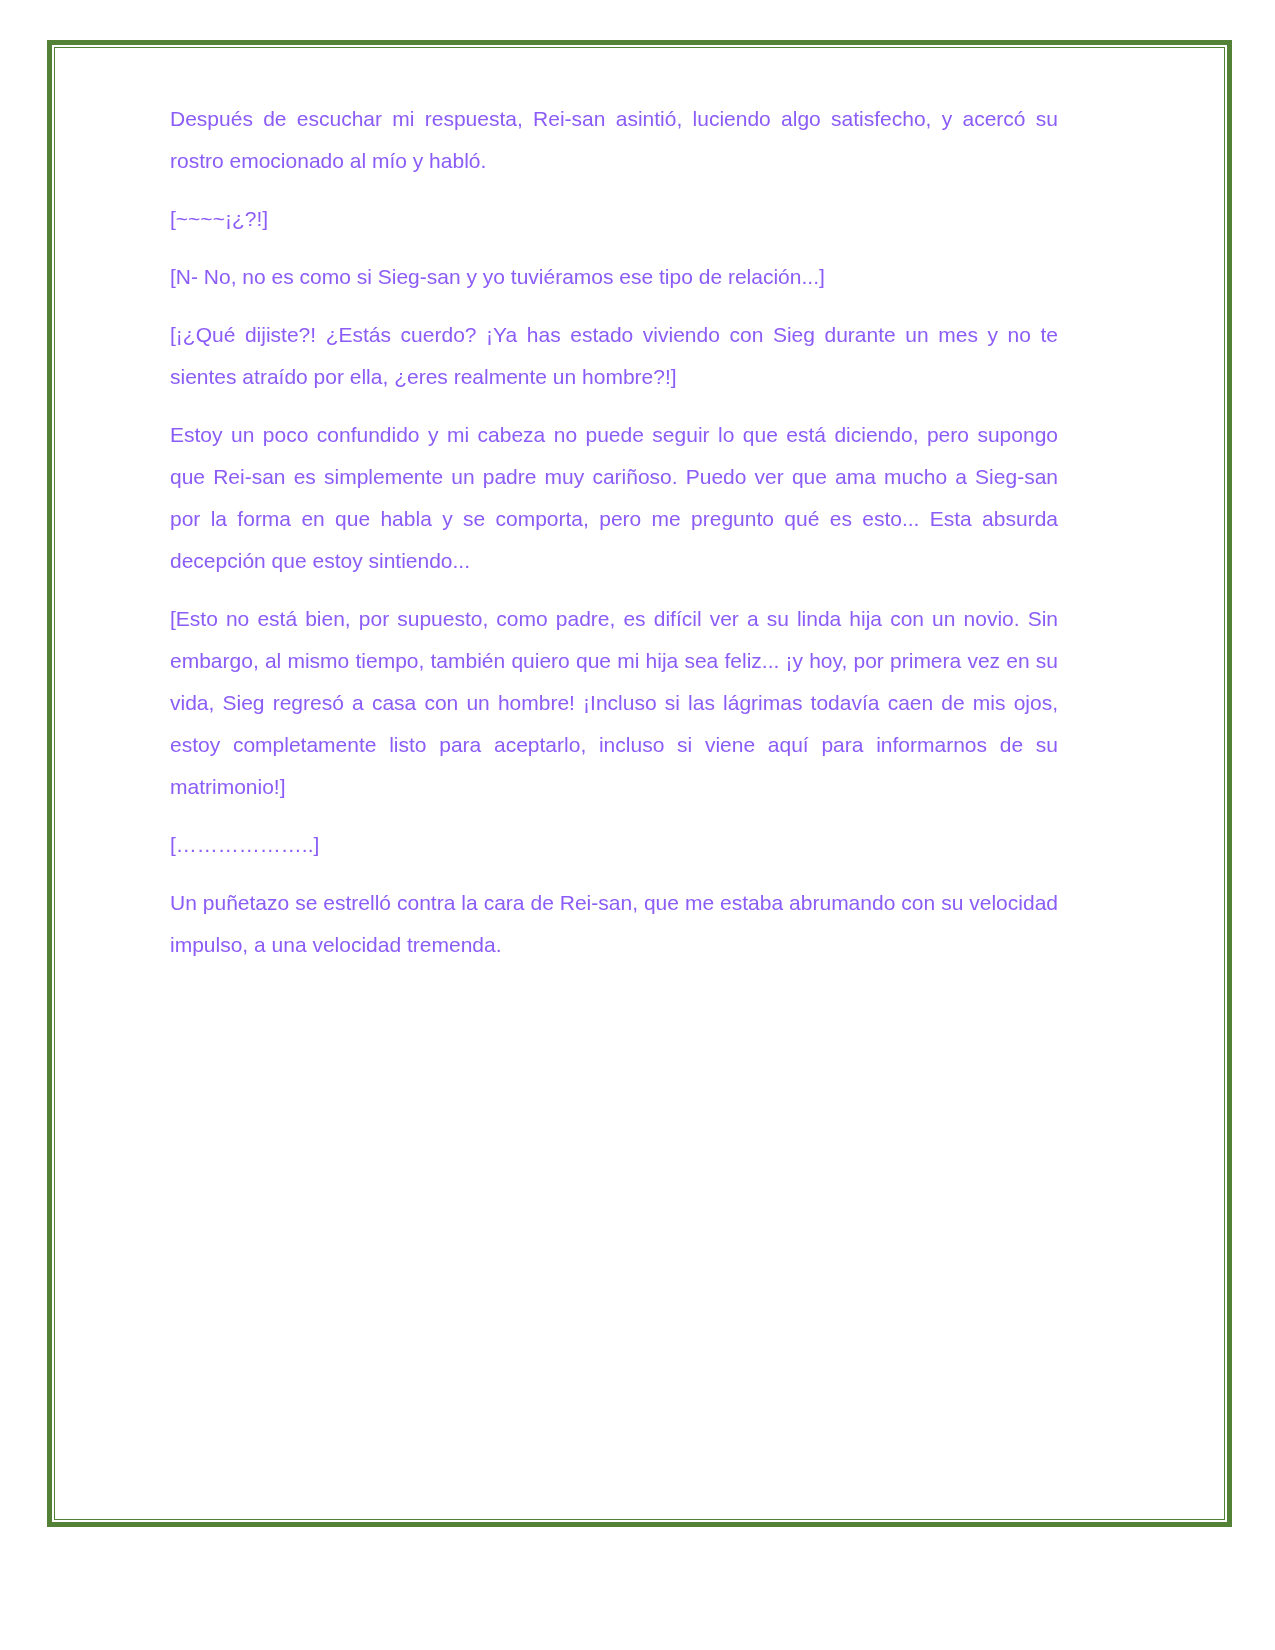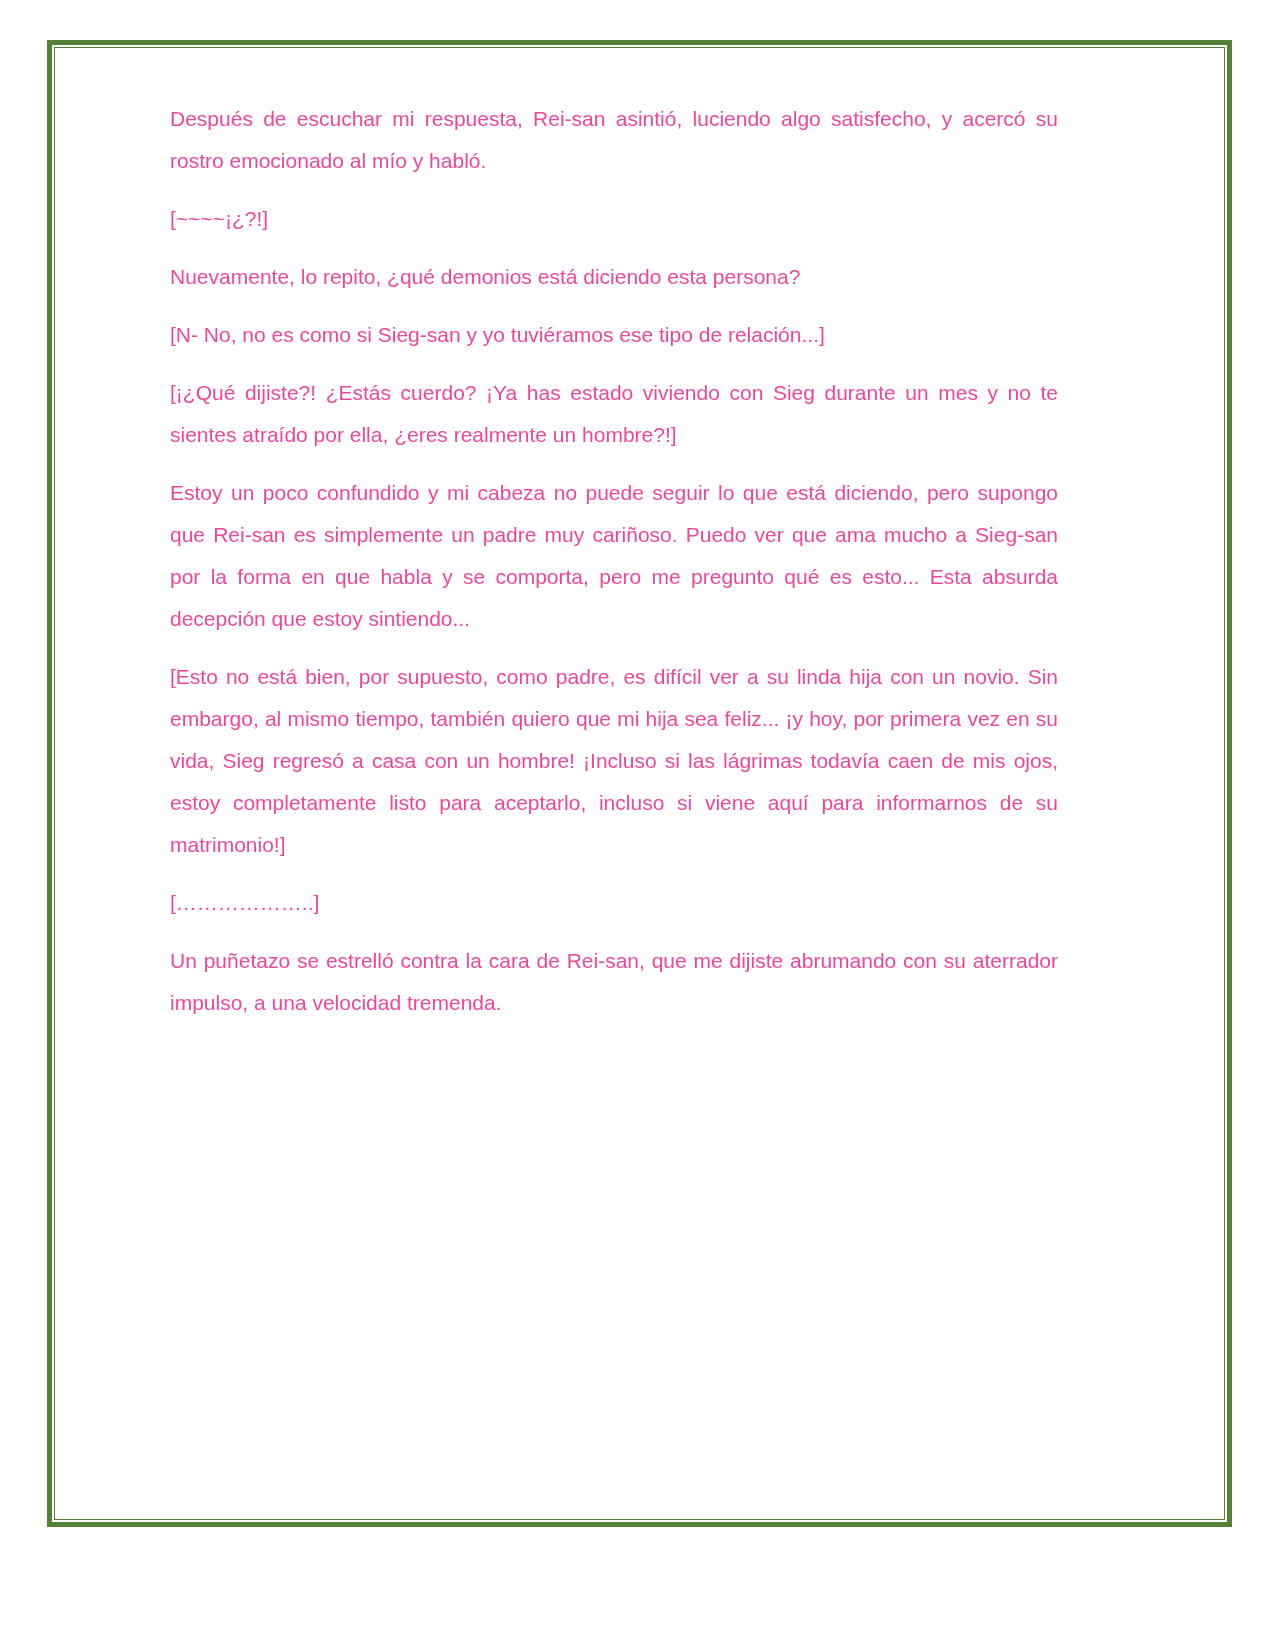--- a/index.html
+++ b/index.html
@@ -34,35 +34,34 @@
   .content {
     position: absolute;
     left: 170px;
     top: 98px;
     width: 888px;
   }
   .content p {
     margin: 0 0 16px 0;
     font-size: 21px;
     line-height: 42px;
-    color: #ec4899;
+    color: #8b5cf6;
     text-align: justify;
     text-justify: inter-word;
   }
 </style>
 </head>
 <body>
 
 <div class="page-frame">
   <div class="page-frame-inner"></div>
 </div>
 
 <div class="content">
   <p>Después de escuchar mi respuesta, Rei-san asintió, luciendo algo satisfecho, y acercó su rostro emocionado al mío y habló.</p>
   <p>[~~~~¡¿?!]</p>
-  <p>Nuevamente, lo repito, ¿qué demonios está diciendo esta persona?</p>
   <p>[N- No, no es como si Sieg-san y yo tuviéramos ese tipo de relación...]</p>
   <p>[¡¿Qué dijiste?! ¿Estás cuerdo? ¡Ya has estado viviendo con Sieg durante un mes y no te sientes atraído por ella, ¿eres realmente un hombre?!]</p>
   <p>Estoy un poco confundido y mi cabeza no puede seguir lo que está diciendo, pero supongo que Rei-san es simplemente un padre muy cariñoso. Puedo ver que ama mucho a Sieg-san por la forma en que habla y se comporta, pero me pregunto qué es esto... Esta absurda decepción que estoy sintiendo...</p>
   <p>[Esto no está bien, por supuesto, como padre, es difícil ver a su linda hija con un novio. Sin embargo, al mismo tiempo, también quiero que mi hija sea feliz... ¡y hoy, por primera vez en su vida, Sieg regresó a casa con un hombre! ¡Incluso si las lágrimas todavía caen de mis ojos, estoy completamente listo para aceptarlo, incluso si viene aquí para informarnos de su matrimonio!]</p>
   <p>[………………..]</p>
-  <p>Un puñetazo se estrelló contra la cara de Rei-san, que me dijiste abrumando con su aterrador impulso, a una velocidad tremenda.</p>
+  <p>Un puñetazo se estrelló contra la cara de Rei-san, que me estaba abrumando con su velocidad impulso, a una velocidad tremenda.</p>
 </div>
 
 </body></html>

